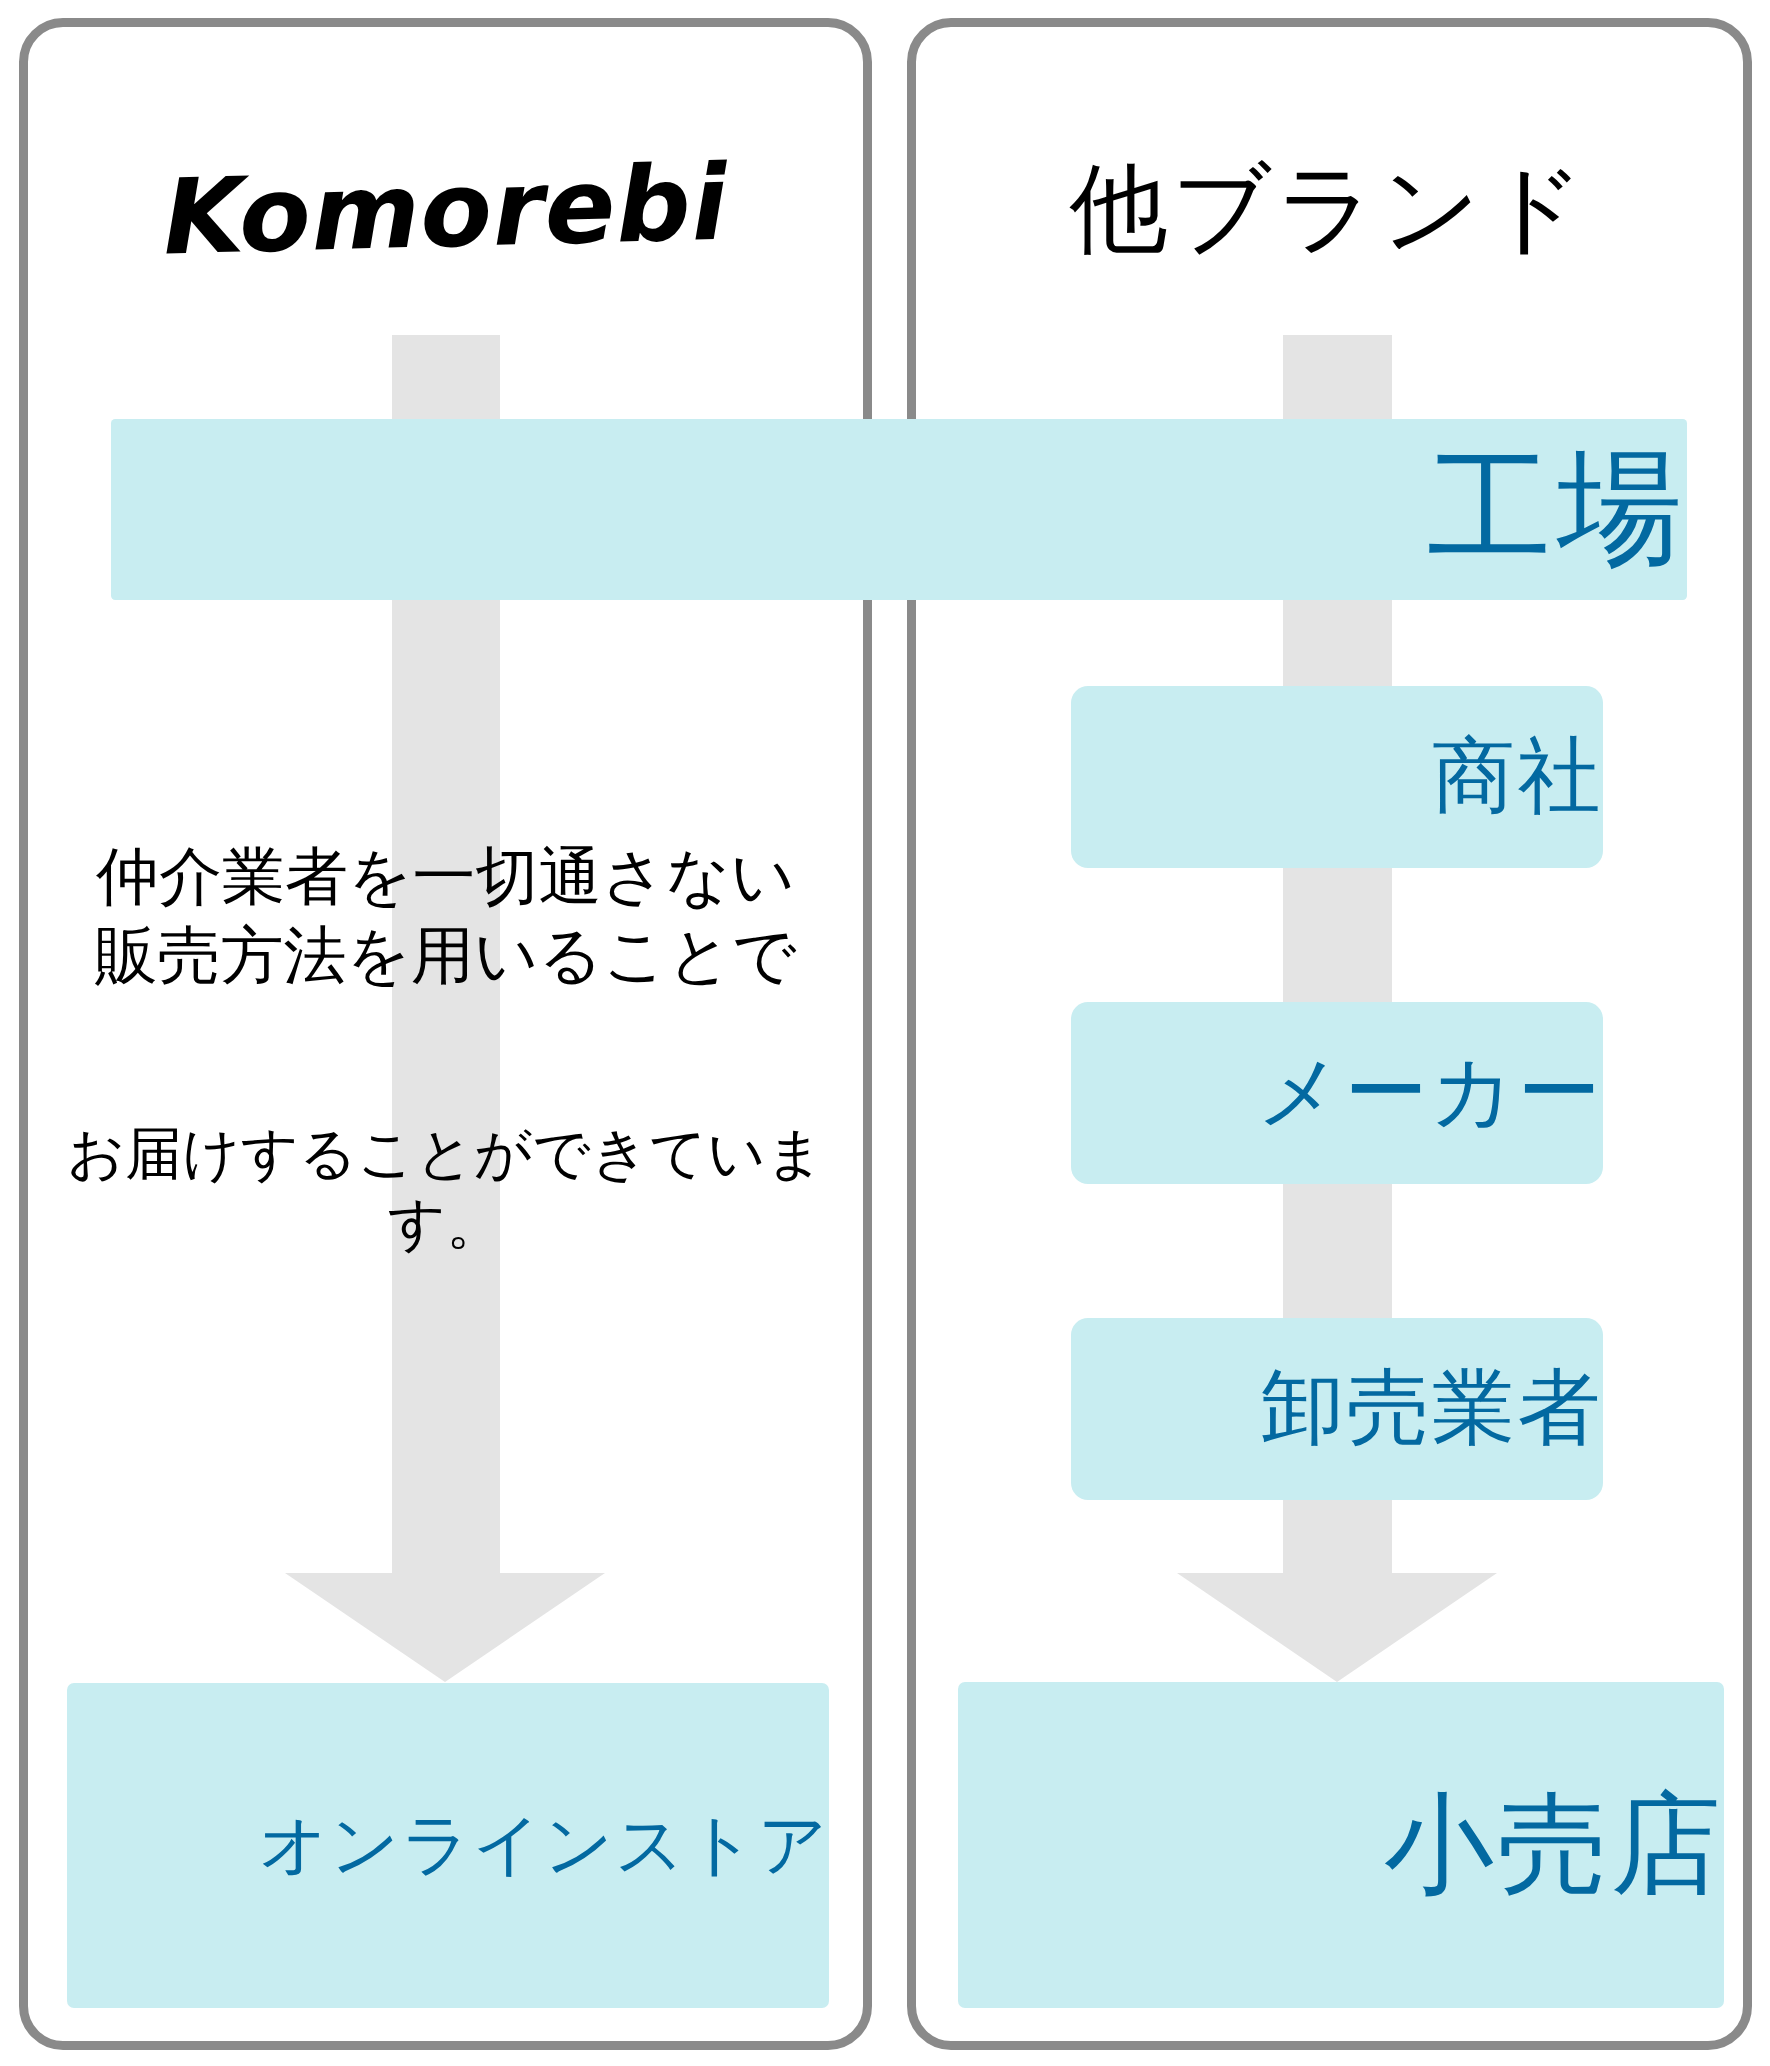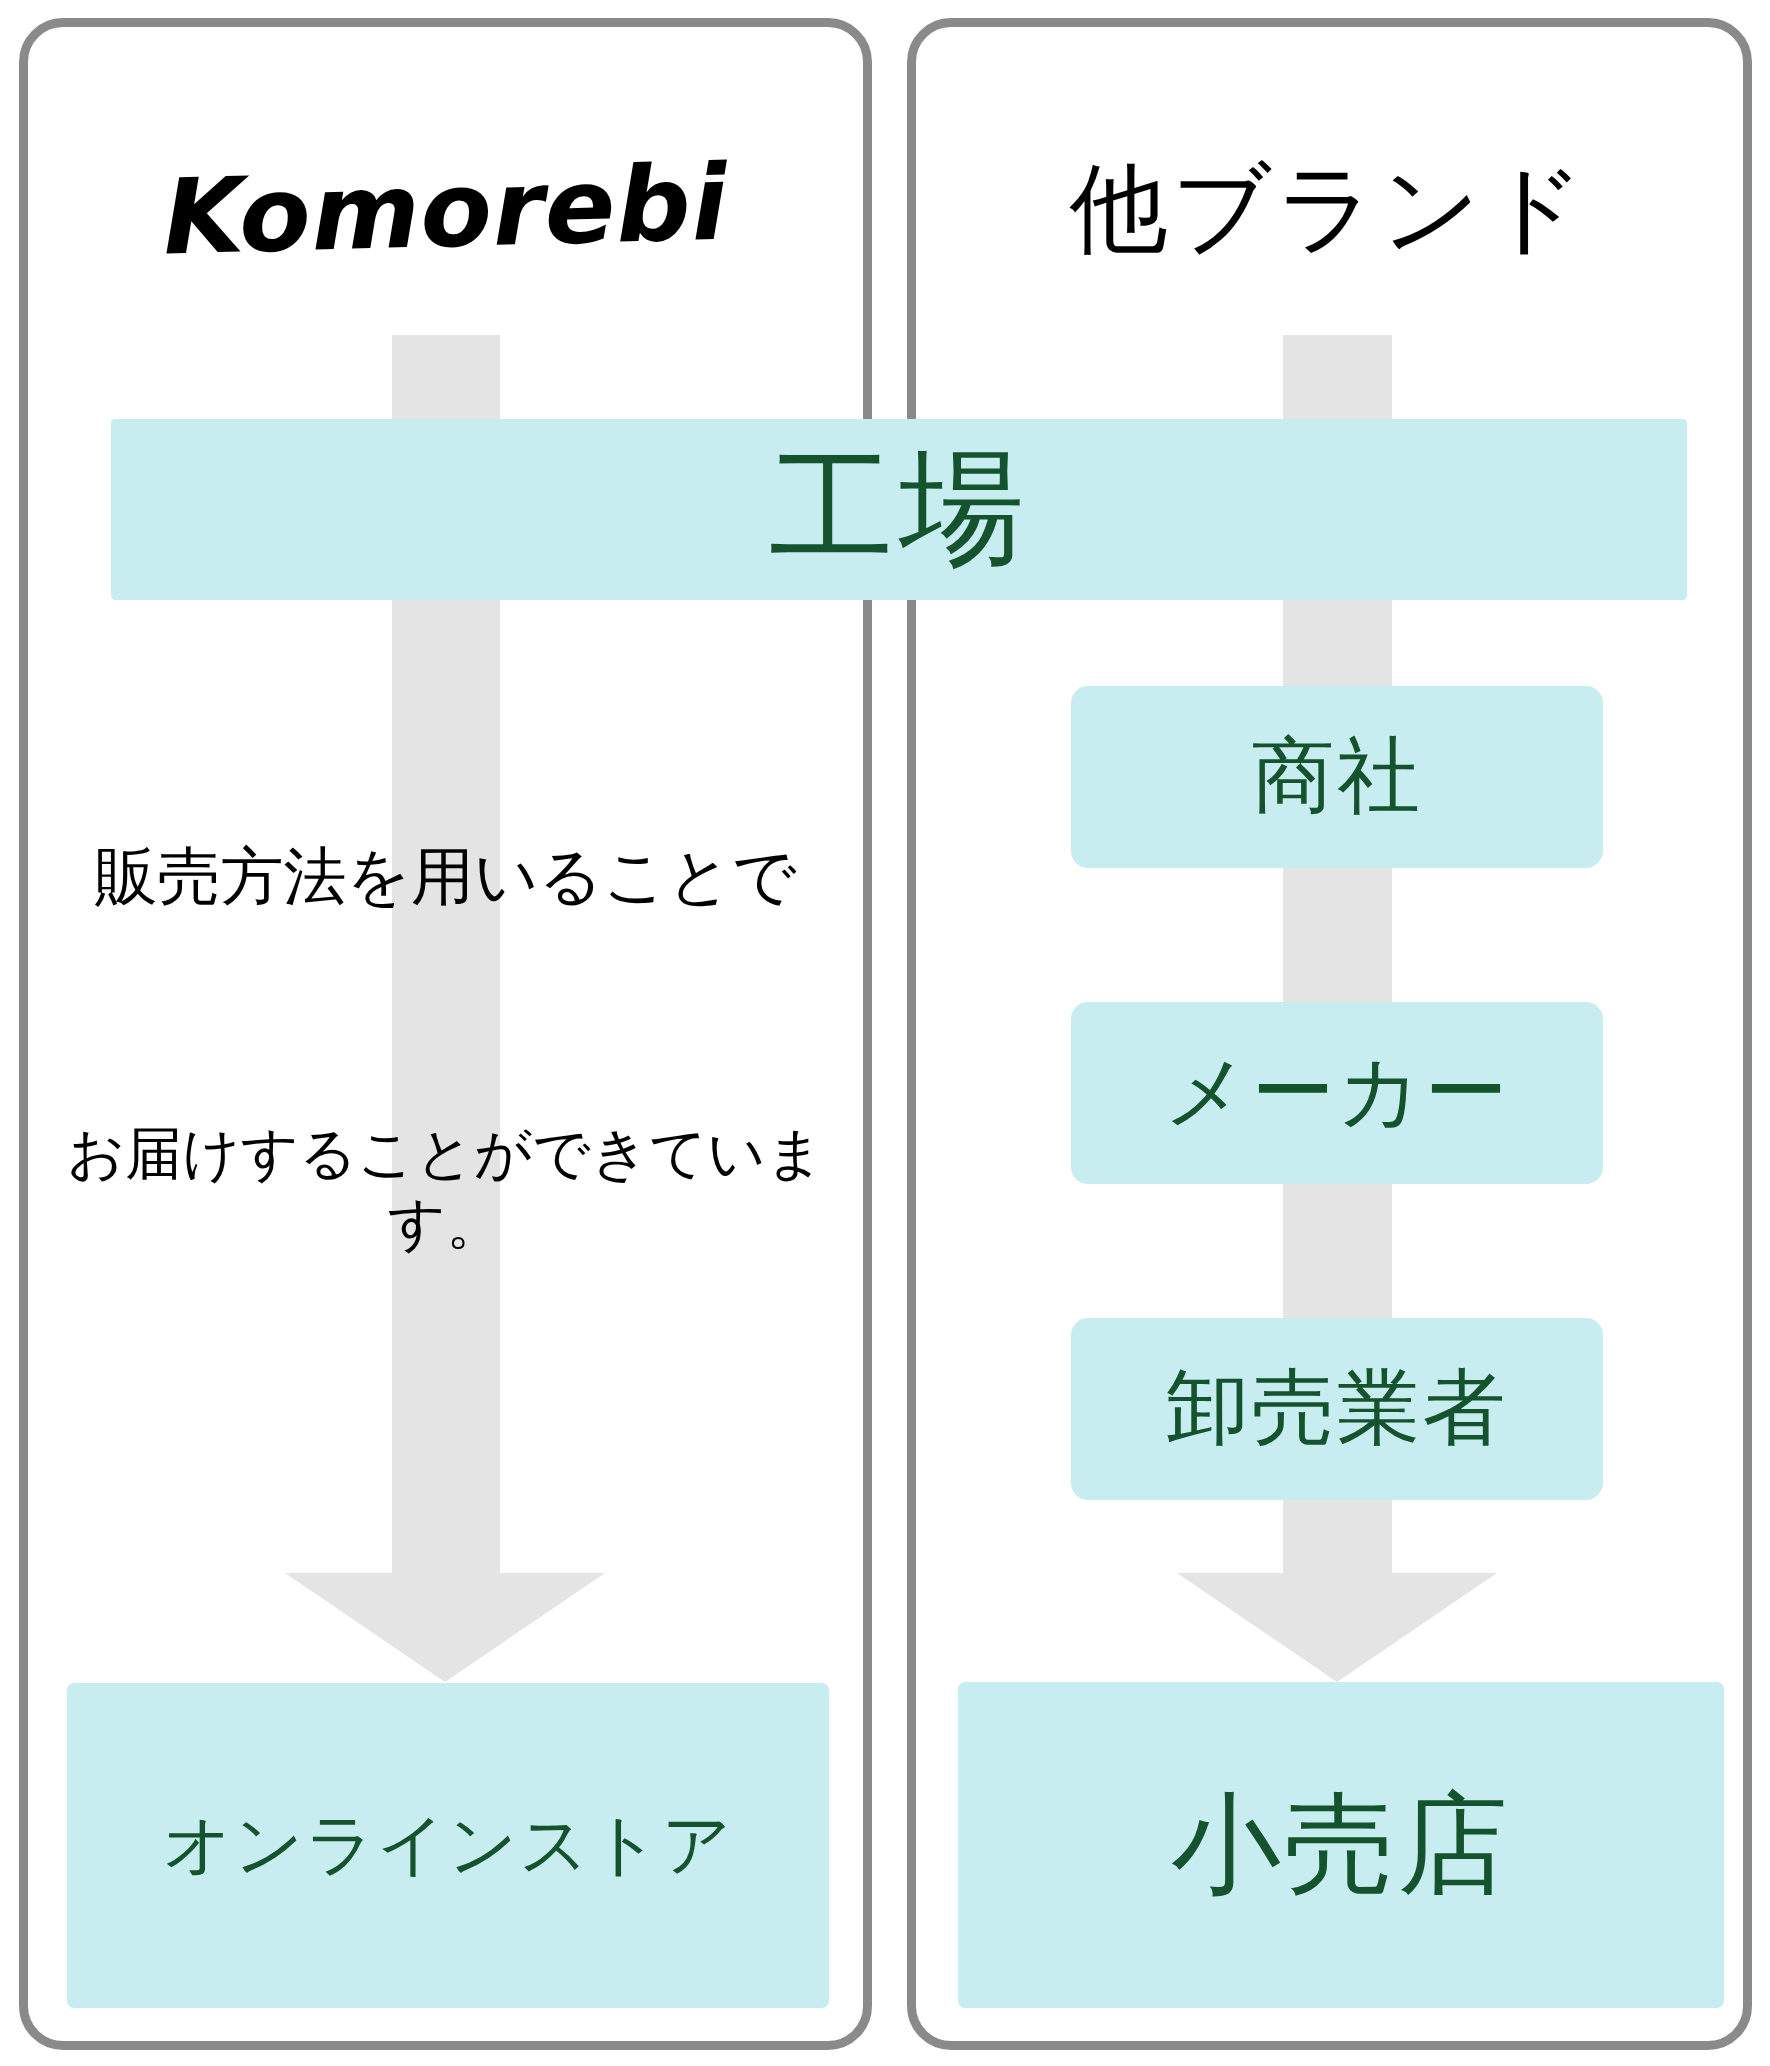--- a/index.html
+++ b/index.html
@@ -52,22 +52,22 @@
   }
   .arrow-head.left  { left: 285px; }
   .arrow-head.right { left: 1177px; }
 
   
   .cyan {
     position: absolute;
     background: #c8edf1;
     display: flex;
     align-items: center;
-    justify-content: center;
-    color: #14532d;
+    justify-content: flex-end;
+    color: #0369a1;
     z-index: 3;
     text-align: center;
   }
   .factory-band {
     left: 111px; top: 419px;
     width: 1576px; height: 181px;
     border-radius: 4.2px;
     font-size: 125px;
     letter-spacing: 5px;
   }
@@ -156,20 +156,21 @@
   <div class="arrow-head right"></div>
 
   <div class="heading brand-logo">Komorebi</div>
   <div class="heading other-brand">他ブランド</div>
 
   <div class="cyan factory-band">
     <span>工場</span>
   </div>
 
   <div class="note n1">
+    <div>仲介業者を一切通さない</div>
     <div>販売方法を用いることで</div>
   </div>
   <div class="note n2">
     <div>お届けすることができています。</div>
   </div>
 
   <div class="cyan step-box s0">
     <span>商社</span>
   </div>
   <div class="cyan step-box s1">

